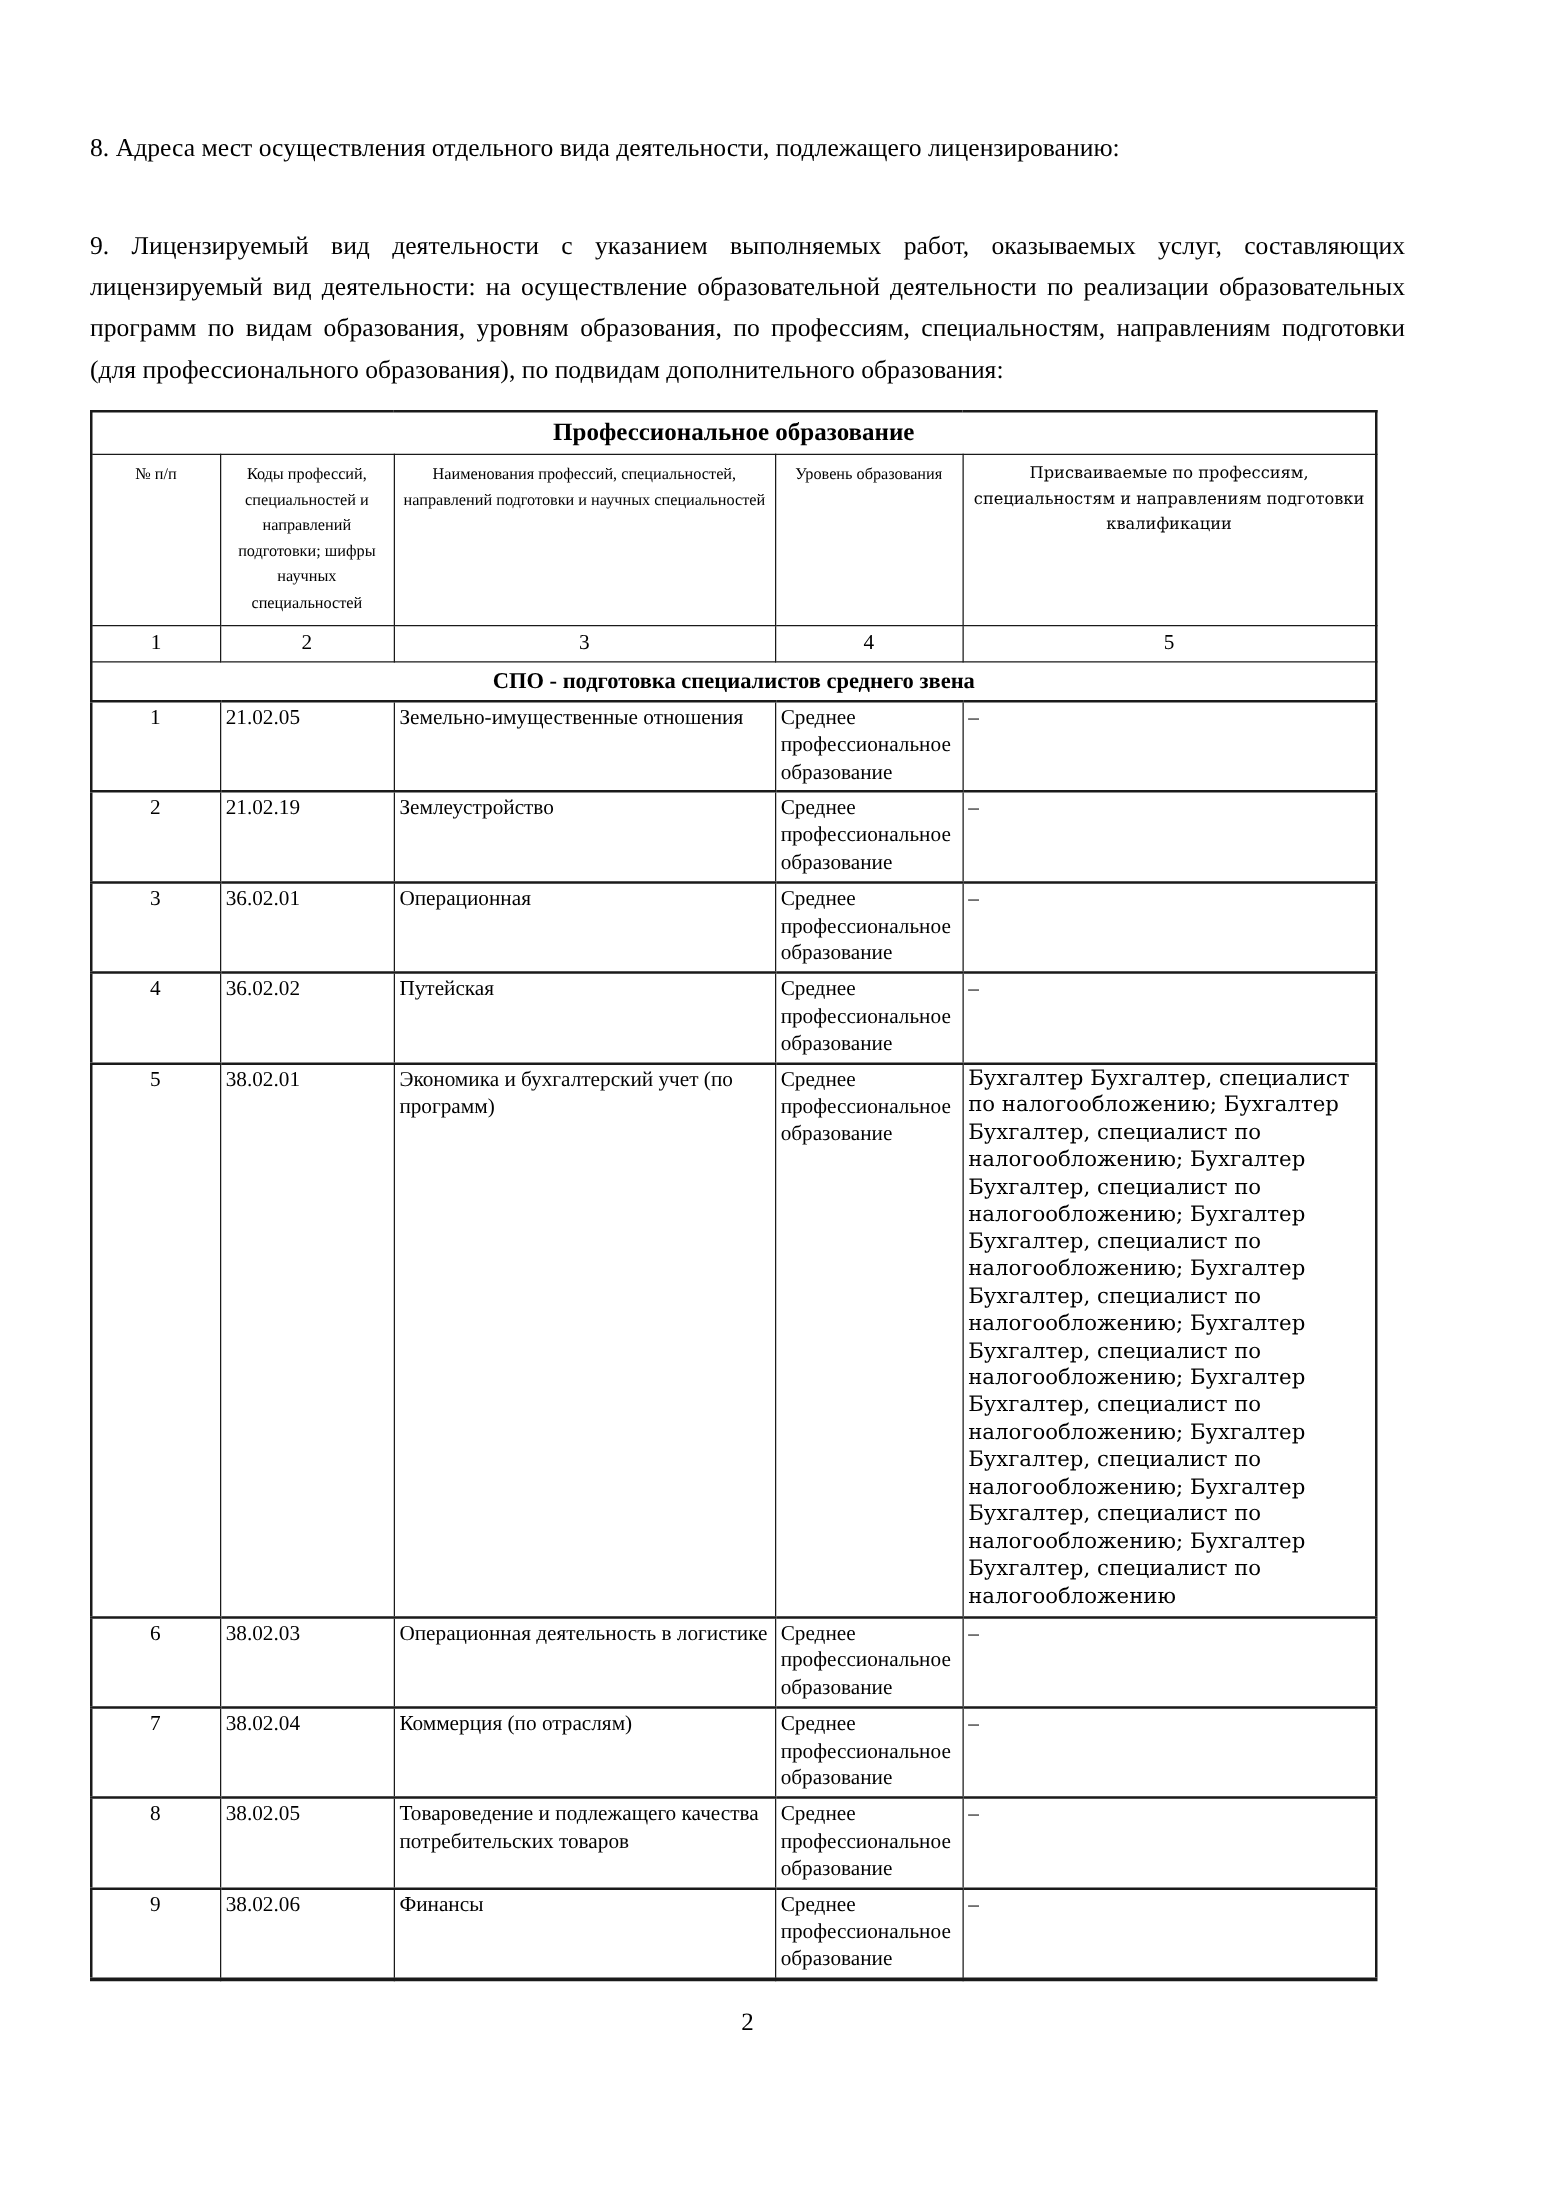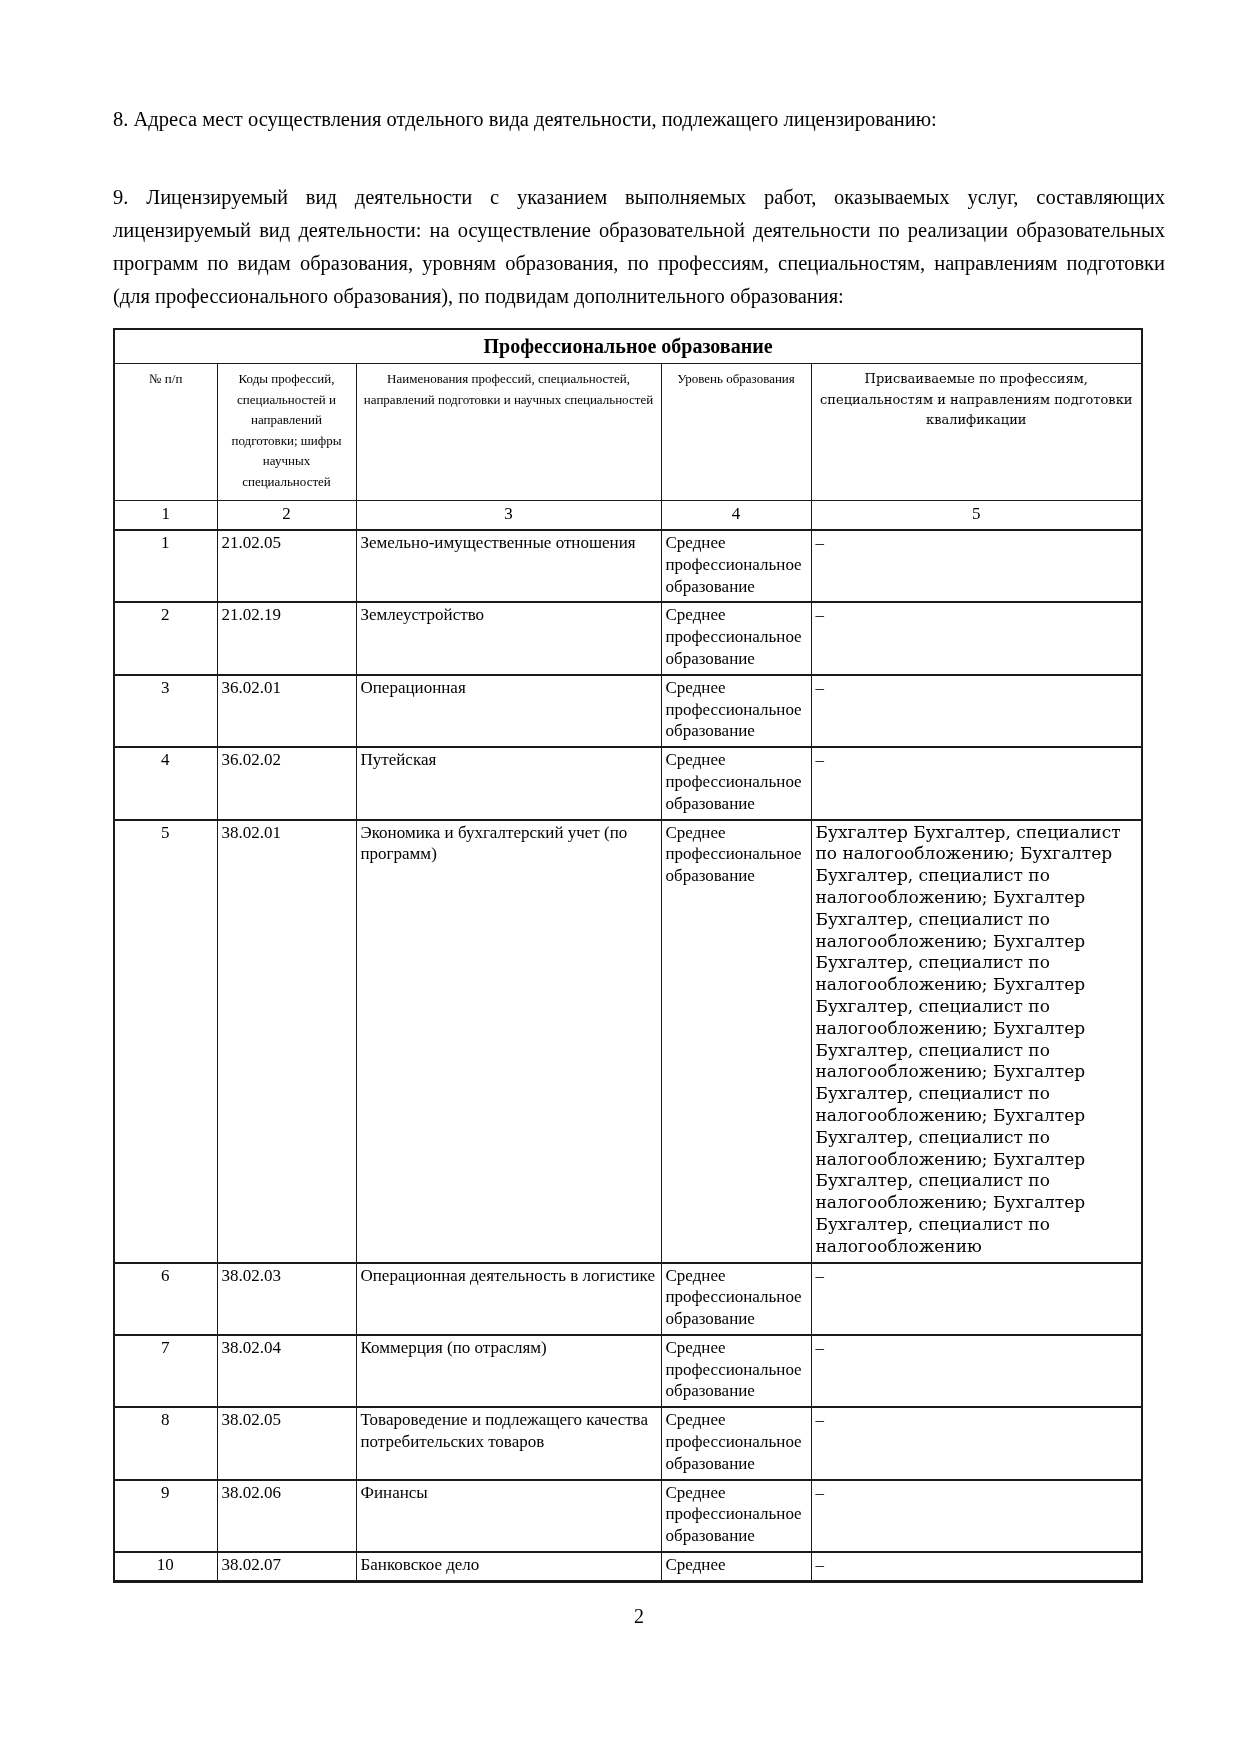--- a/index.html
+++ b/index.html
@@ -6,21 +6,21 @@
   html, body { background: #ffffff; }
   body {
     width: 1241px;
     height: 1754px;
     font-family: "Liberation Serif", "DejaVu Serif", serif;
     color: #000;
     position: relative;
   }
   .page {
     width: 1052px;
-    margin-left: 113px;
+    margin-left: 72px;
     padding-top: 103px;
   }
   .para {
     font-size: 20.5px;
     line-height: 33px;
   }
   .para-9 {
     margin-top: 45px;
     text-align: justify;
     text-align-last: left;
@@ -115,20 +115,23 @@
         <th>Уровень образования</th>
         <th class="alt-font">Присваиваемые по профессиям, специальностям и направлениям подготовки квалификации</th>
       </tr>
       <tr class="num-row">
         <td>1</td>
         <td>2</td>
         <td>3</td>
         <td>4</td>
         <td>5</td>
       </tr>
+      <tr class="section-row">
+        <td colspan="5">СПО - подготовка специалистов среднего звена</td>
+      </tr>
     </thead>
     <tbody class="data">
         <tr>
           <td class="c1">1</td>
           <td class="c2">21.02.05</td>
           <td class="c3">Земельно-имущественные отношения</td>
           <td class="c4">Среднее профессиональное образование</td>
           <td class="c5">–</td>
         </tr>
         <tr>
@@ -180,25 +183,18 @@
           <td class="c4">Среднее профессиональное образование</td>
           <td class="c5">–</td>
         </tr>
         <tr>
           <td class="c1">9</td>
           <td class="c2">38.02.06</td>
           <td class="c3">Финансы</td>
           <td class="c4">Среднее профессиональное образование</td>
           <td class="c5">–</td>
         </tr>
-        <tr>
-          <td class="c1">10</td>
-          <td class="c2">38.02.07</td>
-          <td class="c3">Банковское дело</td>
-          <td class="c4">Среднее</td>
-          <td class="c5">–</td>
-        </tr>
       </tbody>
   </table>
 
   <div class="page-number">2</div>
 
 </div>
 
 </body></html>

